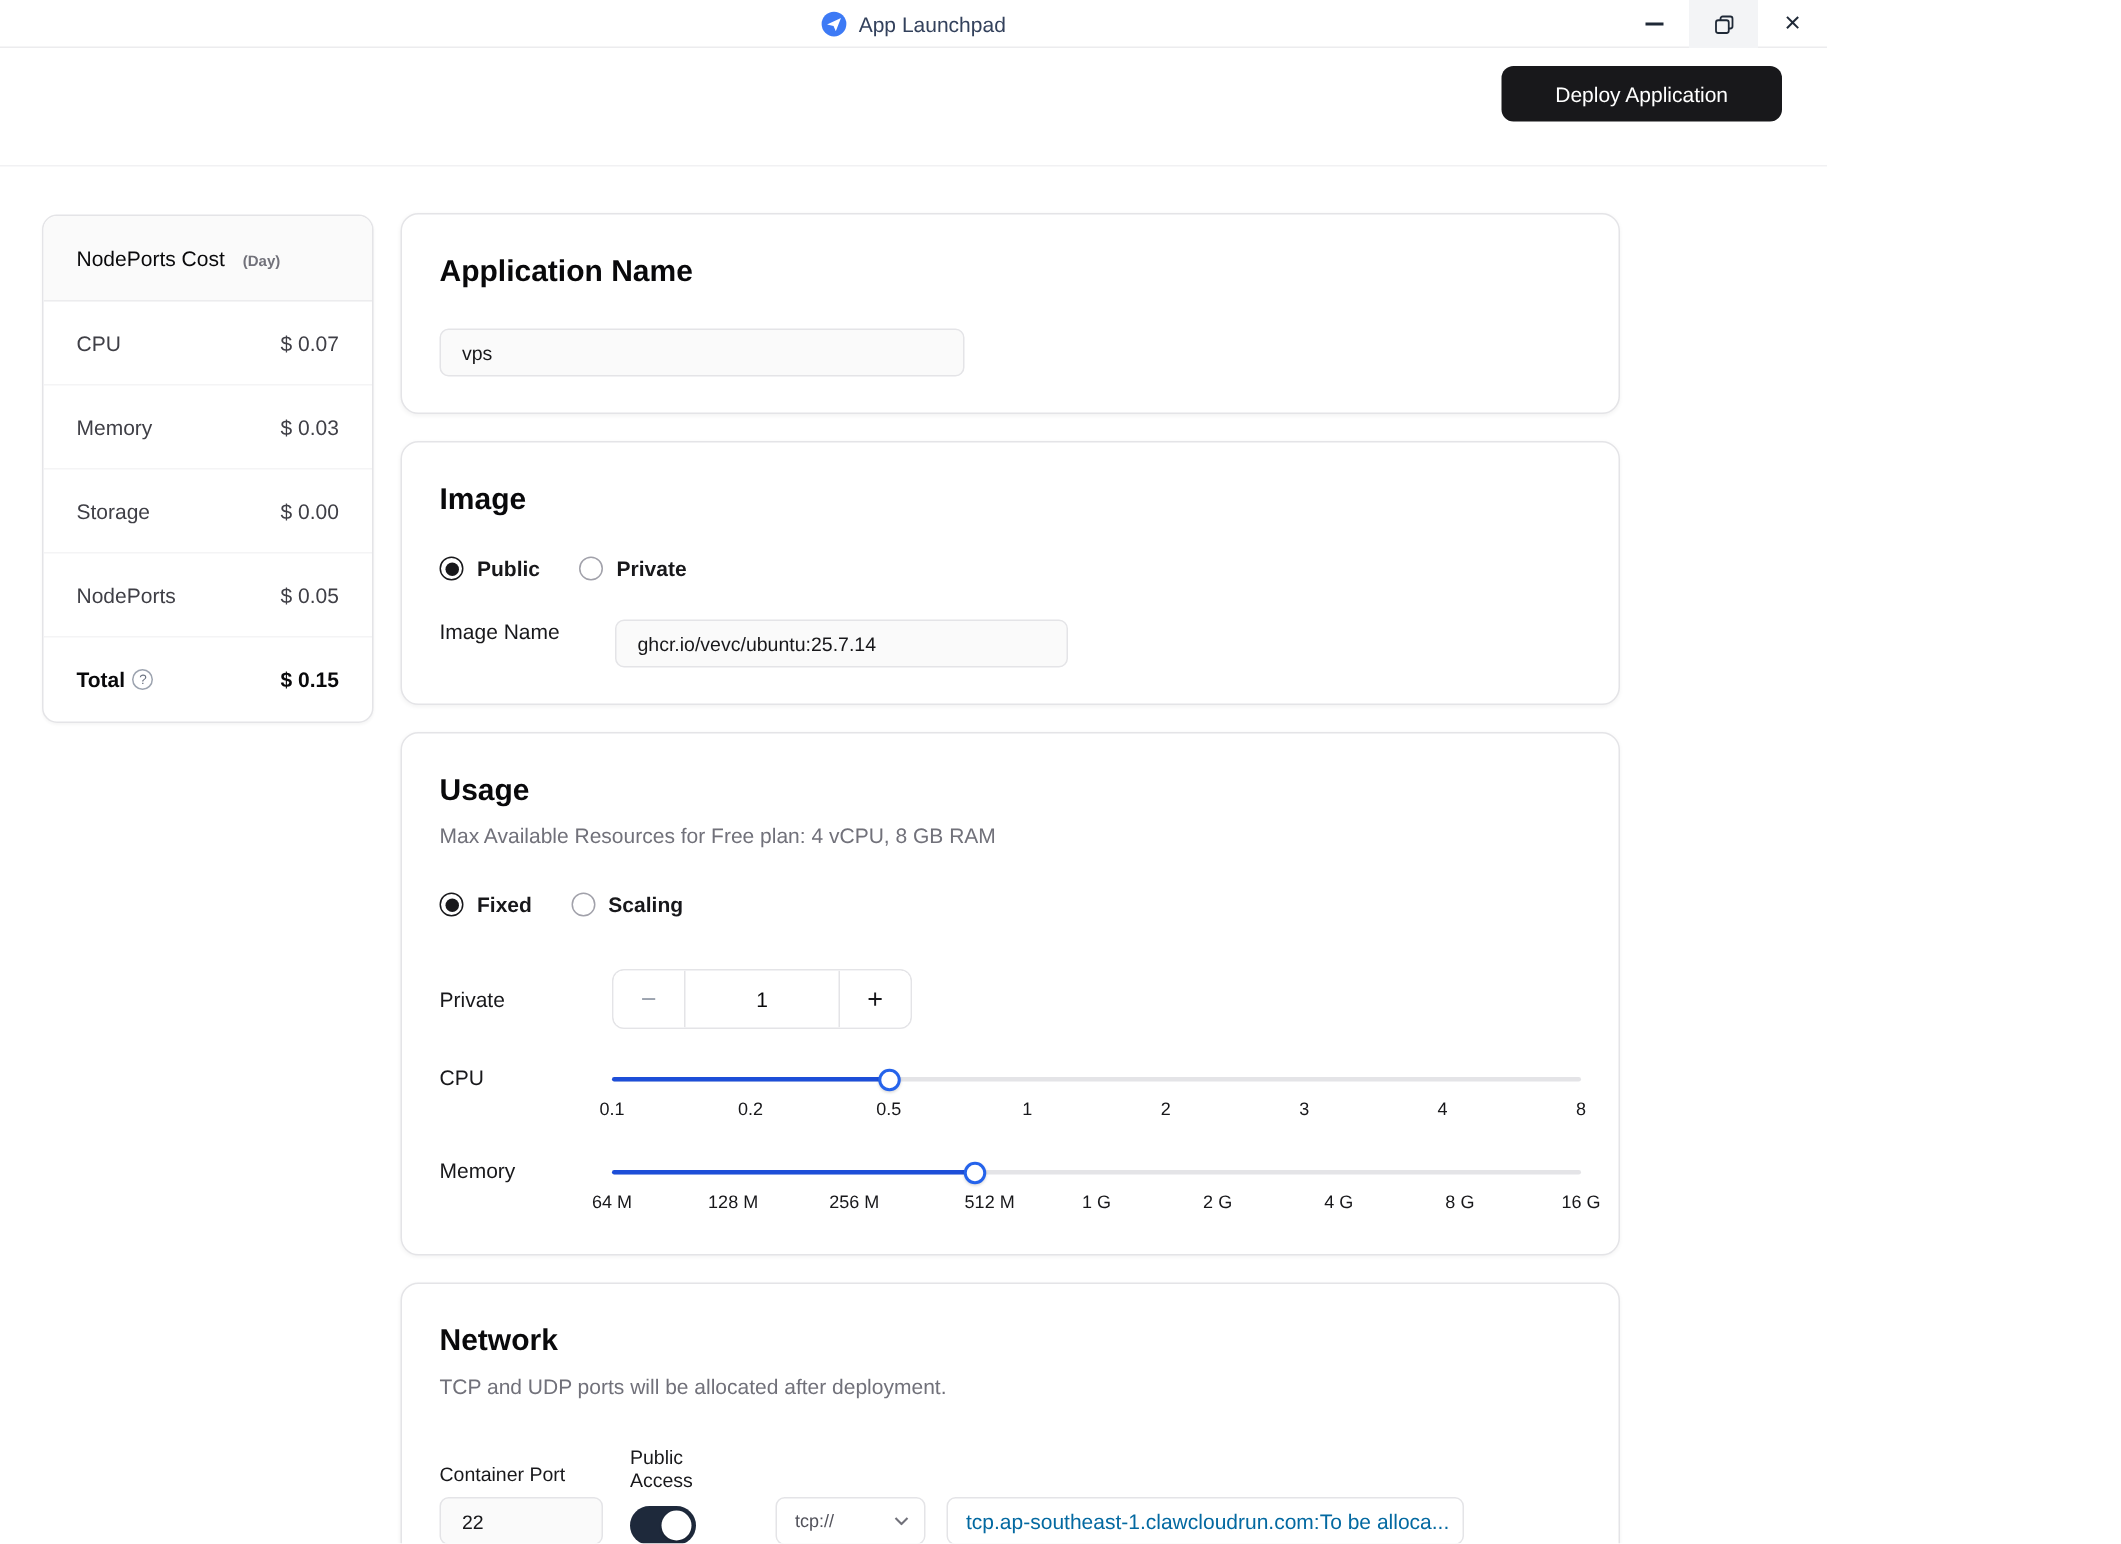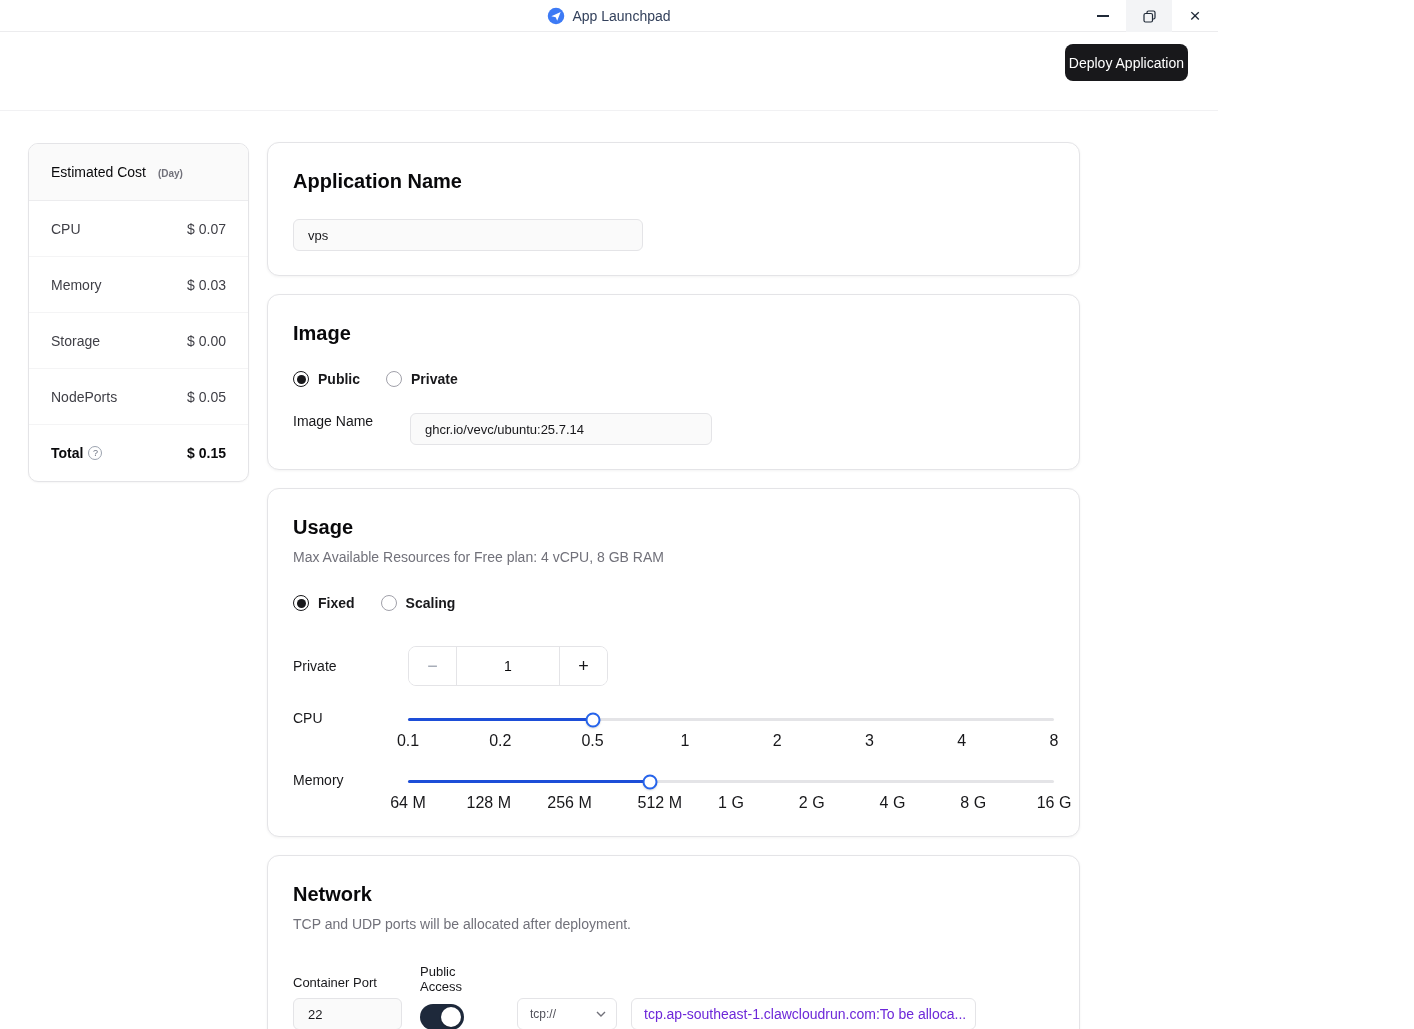--- a/index.html
+++ b/index.html
@@ -12,21 +12,21 @@
   .titlebar-title { display:flex; align-items:center; gap:7px; font-size:14px; font-weight:500; color:#33415c; }
   .win-controls { position:absolute; right:0; top:0; height:32px; display:flex; }
   .win-btn { width:46px; height:32px; display:flex; align-items:center; justify-content:center;
              color:#1f2937; font-size:16px; cursor:pointer; background:transparent; border:none; }
   .win-btn.restore-bg { background:#f3f4f6; }
   .min-bar { width:12px; height:1.5px; background:#1f2937; display:inline-block; }
 
   
   .header { position:absolute; top:32px; left:0; width:100%; height:79px; background:#fff;
             border-bottom:1px solid #f1f1f3; }
-  .deploy-btn { position:absolute; right:30px; top:12px; height:37px; padding:0 4px;
+  .deploy-btn { position:absolute; right:30px; top:12px; height:37px; padding:0 36px;
                 background:#18181b; color:#fff; border:none; border-radius:8px; font-size:14px;
                 font-family:"Liberation Sans", sans-serif; cursor:pointer; }
 
   
   .content { position:absolute; top:111px; left:0; width:100%; height:918px; }
 
   
   .cost-panel { position:absolute; left:28px; top:32px; width:221px; background:#fff;
                 border:1px solid #e4e4e7; border-radius:10px; overflow:hidden;
                 box-shadow:0 1px 2px rgba(0,0,0,.04); }
@@ -81,37 +81,37 @@
                    font-size:14px; color:#09090b; }
 
   .slider-row { display:flex; margin-top:20px; }
   .slider-row .usage-label { padding-top:4px; }
   .slider { position:relative; flex:1; height:44px; }
   .slider-track { position:absolute; left:0; right:0; top:12px; height:3px; background:#e4e4e7; border-radius:2px; }
   .slider-fill  { position:absolute; left:0; top:12px; height:3px; background:#1d4ed8; border-radius:2px; }
   .slider-handle { position:absolute; top:13.5px; width:15px; height:15px; background:#fff;
                    border:2.5px solid #2563eb; border-radius:50%; transform:translate(-50%,-50%);
                    box-shadow:0 1px 2px rgba(0,0,0,.15); cursor:pointer; }
-  .tick { position:absolute; top:26px; transform:translateX(-50%); font-size:16px; color:#18181b; white-space:nowrap; }
+  .tick { position:absolute; top:26px; transform:translateX(-50%); font-size:12px; color:#18181b; white-space:nowrap; }
 
   
   .net-controls { display:flex; align-items:flex-end; margin-top:32px; }
   .net-col { display:flex; flex-direction:column; }
   .net-label { font-size:13px; color:#18181b; margin-bottom:8px; }
   .port-input { width:109px; }
   .toggle-col { margin-left:18px; width:79px; }
   .toggle { width:44px; height:26px; border-radius:13px; background:#1e293b; position:relative; cursor:pointer; }
   .toggle-knob { position:absolute; top:3px; right:3px; width:20px; height:20px; border-radius:50%;
                  background:#fff; box-shadow:0 1px 2px rgba(0,0,0,.2); }
   .proto-select { margin-left:18px; width:100px; height:32px; border:1px solid #e4e4e7; border-radius:6px;
                   background:#fff; display:flex; align-items:center; justify-content:space-between;
                   padding:0 10px 0 12px; cursor:pointer; }
   .proto-text { font-size:12px; color:#52525b; }
   .addr-box { margin-left:14px; width:345px; height:32px; border:1px solid #e4e4e7; border-radius:6px;
-              background:#fff; padding:0 12px; font-size:14px; color:#6d28d9; line-height:30px;
+              background:#fff; padding:0 12px; font-size:14px; color:#0369a1; line-height:30px;
               white-space:nowrap; overflow:hidden; }
   .network-card { min-height:250px; }
 </style>
 </head>
 <body>
 
 <div class="page">
 
   <div class="titlebar">
     <div class="titlebar-title">
@@ -142,21 +142,21 @@
   </div>
 
   <div class="header">
     <button class="deploy-btn">Deploy Application</button>
   </div>
 
   <div class="content">
 
     <div class="cost-panel">
       <div class="cost-header">
-        <span>Estimated Cost</span><span class="period">(Day)</span>
+        <span>NodePorts Cost</span><span class="period">(Day)</span>
       </div>
       <div class="cost-row">
         <span>CPU</span>
         <span>$ 0.07</span>
       </div>
       <div class="cost-row">
         <span>Memory</span>
         <span>$ 0.03</span>
       </div>
       <div class="cost-row">

